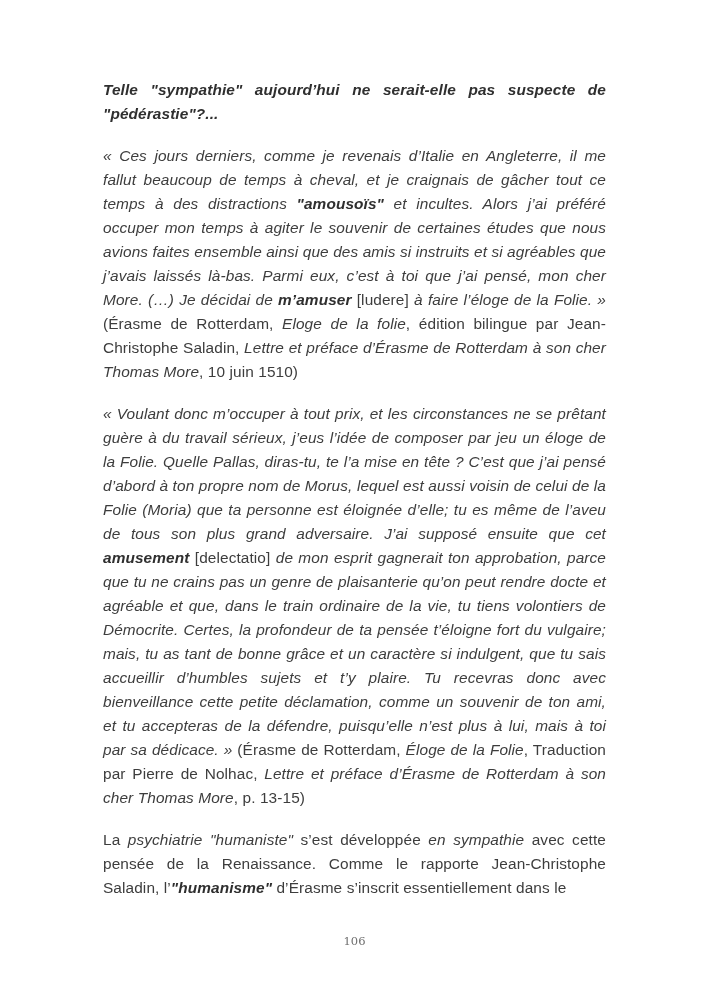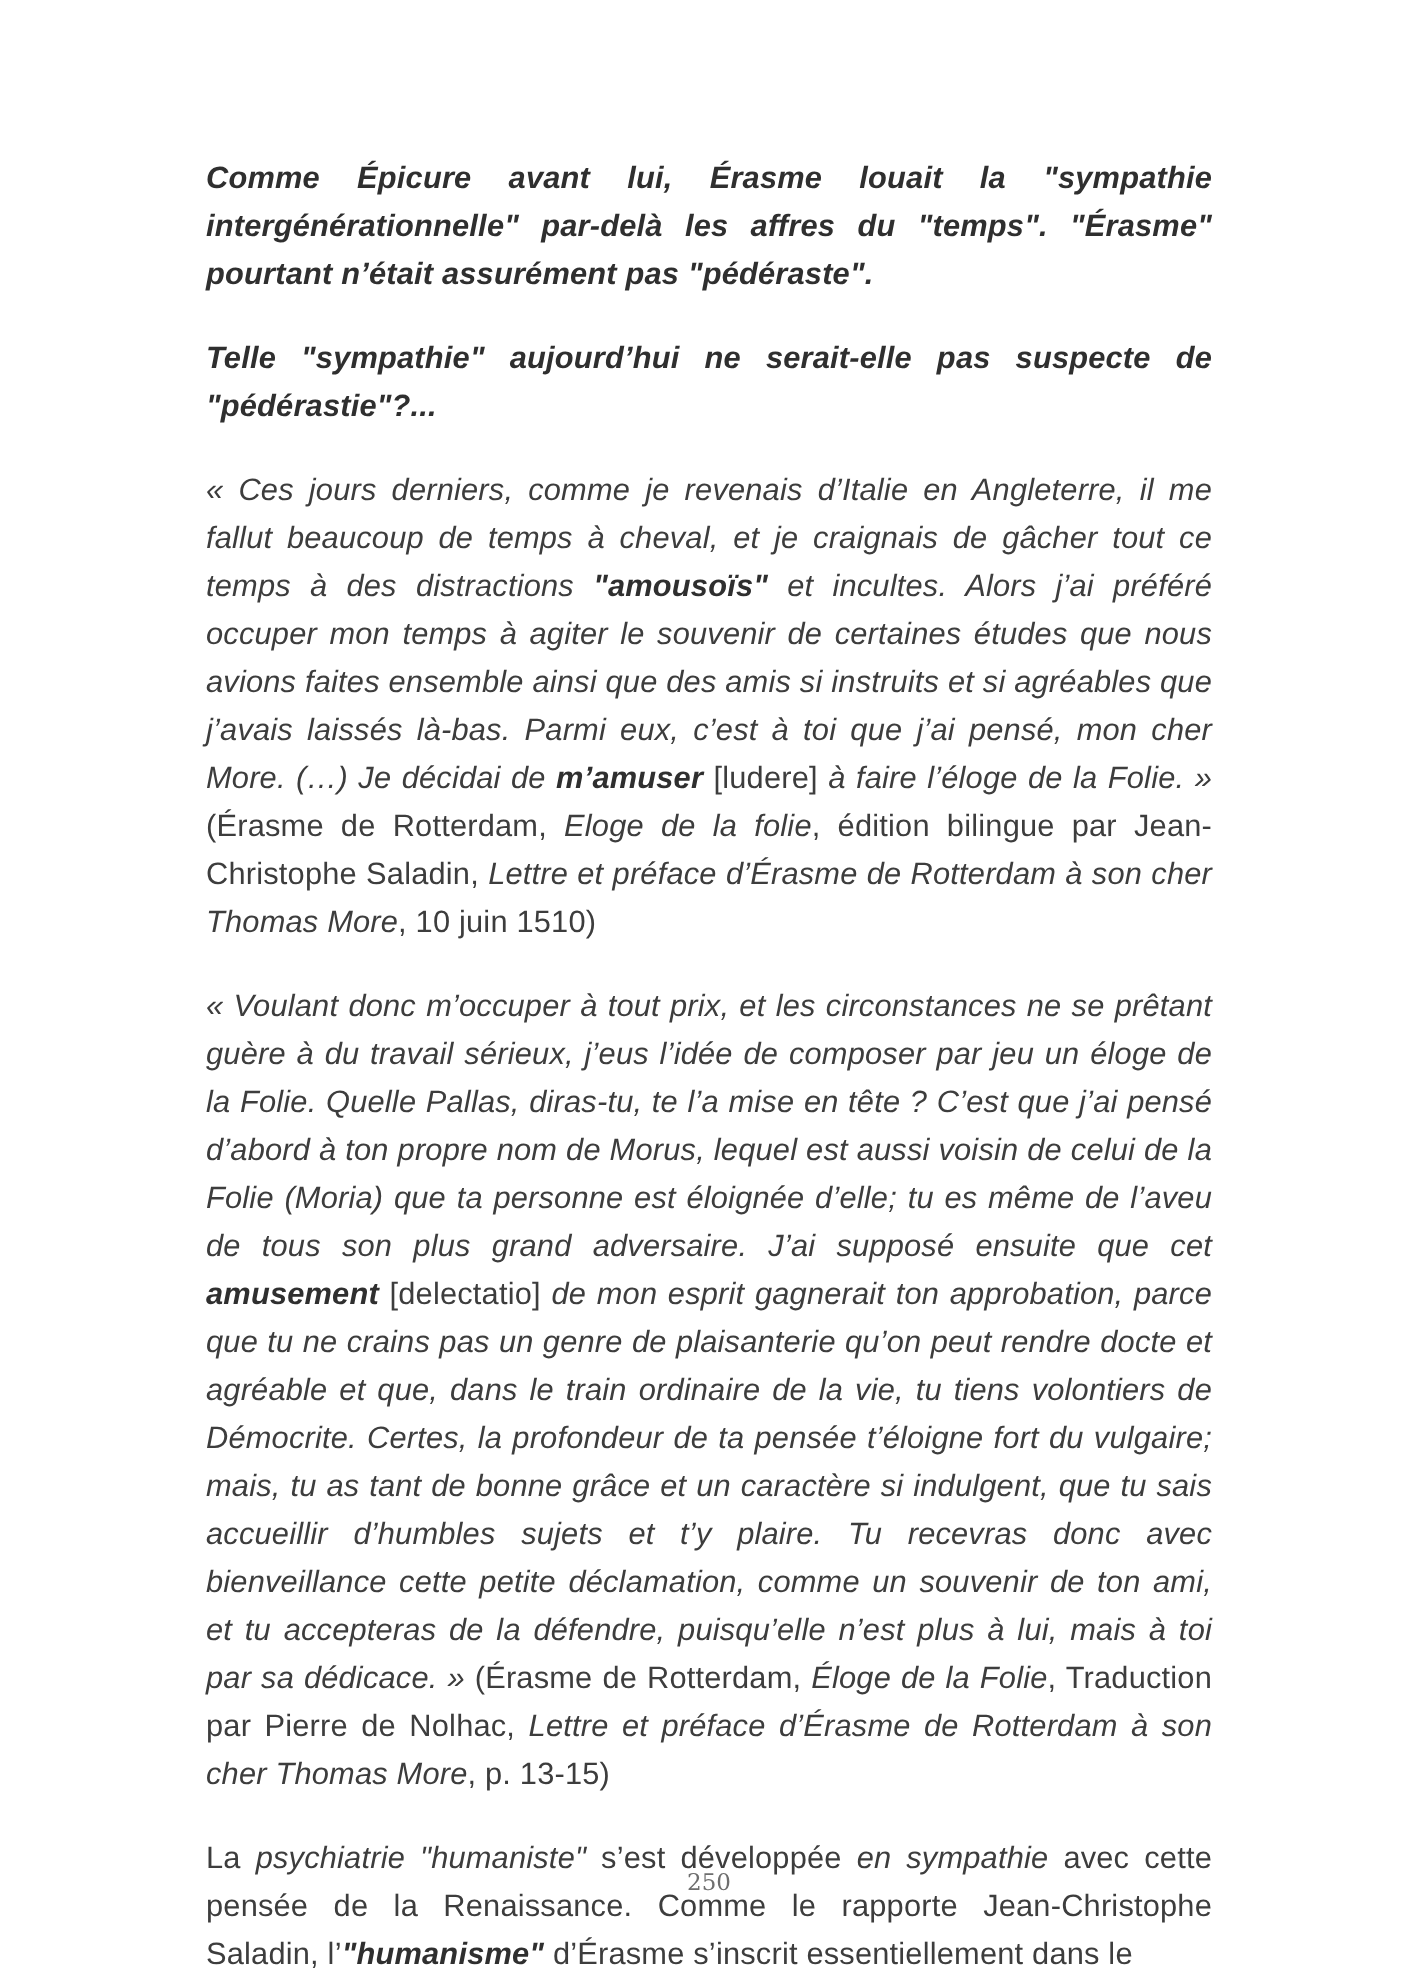--- a/index.html
+++ b/index.html
@@ -36,20 +36,19 @@
     font-family: "DejaVu Serif", "Liberation Serif", serif;
     font-size: 11.5px;
     color: #6e6e6e;
   }
 </style>
 </head>
 <body>
 
 <div class="page">
   <div id="paragraphs">
-      <p class="para"><span class="seg b i">Comme Épicure avant lui, Érasme louait la "sympathie intergénérationnelle" par-delà les affres du "temps". "Érasme" pourtant n’était assurément pas "pédéraste".</span></p>
       <p class="para"><span class="seg b i">Telle "sympathie" aujourd’hui ne serait-elle pas suspecte de "pédérastie"?...</span></p>
       <p class="para"><span class="seg i">« Ces jours derniers, comme je revenais d’Italie en Angleterre, il me fallut beaucoup de temps à cheval, et je craignais de gâcher tout ce temps à des distractions </span><span class="seg b i">"amousoïs"</span><span class="seg i"> et incultes. Alors j’ai préféré occuper mon temps à agiter le souvenir de certaines études que nous avions faites ensemble ainsi que des amis si instruits et si agréables que j’avais laissés là-bas. Parmi eux, c’est à toi que j’ai pensé, mon cher More. (…) Je décidai de </span><span class="seg b">m’amuser</span><span class="seg"> [ludere] </span><span class="seg i">à faire l’éloge de la Folie. »</span><span class="seg"> (Érasme de Rotterdam, </span><span class="seg i">Eloge de la folie</span><span class="seg">, édition bilingue par Jean-Christophe Saladin, </span><span class="seg i">Lettre et préface d’Érasme de Rotterdam à son cher Thomas More</span><span class="seg">, 10 juin 1510)</span></p>
       <p class="para"><span class="seg i">« Voulant donc m’occuper à tout prix, et les circonstances ne se prêtant guère à du travail sérieux, j’eus l’idée de composer par jeu un éloge de la Folie. Quelle Pallas, diras-tu, te l’a mise en tête ? C’est que j’ai pensé d’abord à ton propre nom de Morus, lequel est aussi voisin de celui de la Folie (Moria) que ta personne est éloignée d’elle; tu es même de l’aveu de tous son plus grand adversaire. J’ai supposé ensuite que cet </span><span class="seg b">amusement</span><span class="seg"> [delectatio] </span><span class="seg i">de mon esprit gagnerait ton approbation, parce que tu ne crains pas un genre de plaisanterie qu’on peut rendre docte et agréable et que, dans le train ordinaire de la vie, tu tiens volontiers de Démocrite. Certes, la profondeur de ta pensée t’éloigne fort du vulgaire; mais, tu as tant de bonne grâce et un caractère si indulgent, que tu sais accueillir d’humbles sujets et t’y plaire. Tu recevras donc avec bienveillance cette petite déclamation, comme un souvenir de ton ami, et tu accepteras de la défendre, puisqu’elle n’est plus à lui, mais à toi par sa dédicace. »</span><span class="seg"> (Érasme de Rotterdam, </span><span class="seg i">Éloge de la Folie</span><span class="seg">, Traduction par Pierre de Nolhac, </span><span class="seg i">Lettre et préface d’Érasme de Rotterdam à son cher Thomas More</span><span class="seg">, p. 13-15)</span></p>
       <p class="para"><span class="seg">La </span><span class="seg i">psychiatrie "humaniste"</span><span class="seg"> s’est développée </span><span class="seg i">en sympathie</span><span class="seg"> avec cette pensée de la Renaissance. Comme le rapporte Jean-Christophe Saladin, l’</span><span class="seg b i">"humanisme"</span><span class="seg"> d’Érasme s’inscrit essentiellement dans le</span></p>
     </div>
-  <div class="page-number">250</div>
+  <div class="page-number">106</div>
 </div>
 
 </body></html>

